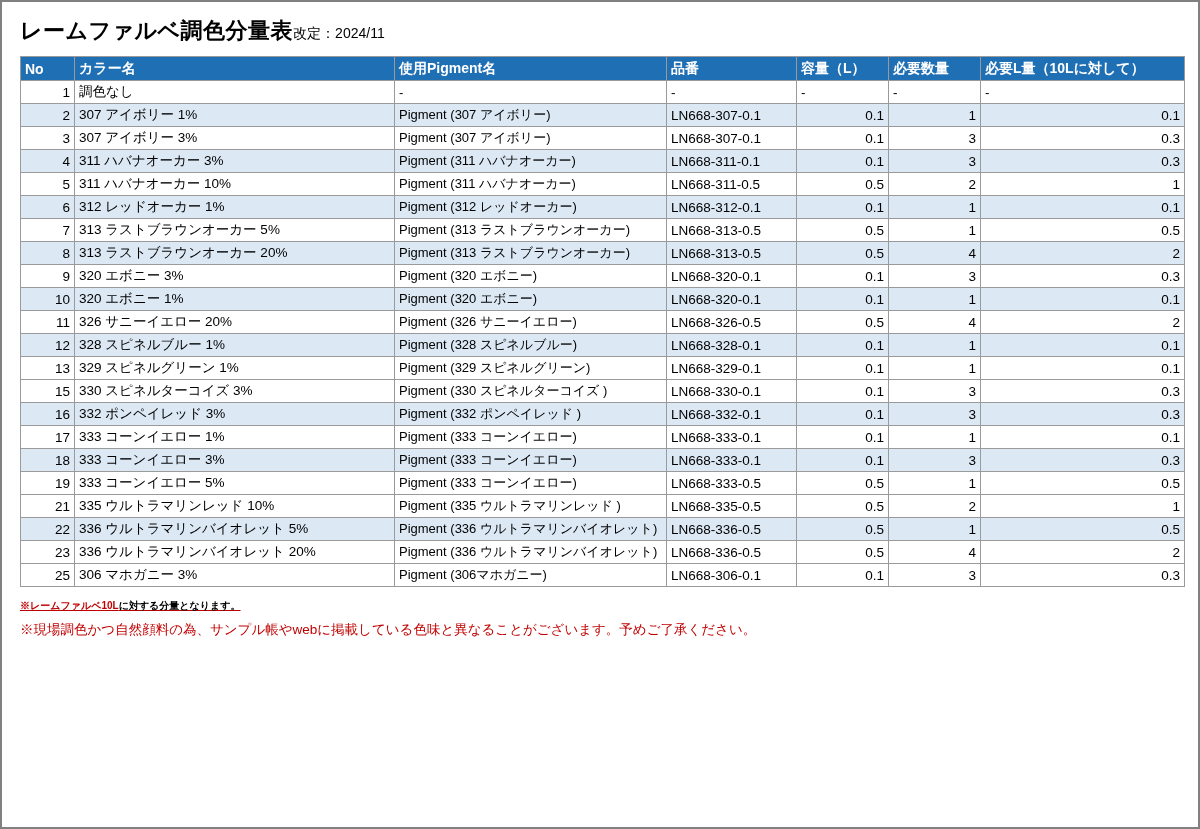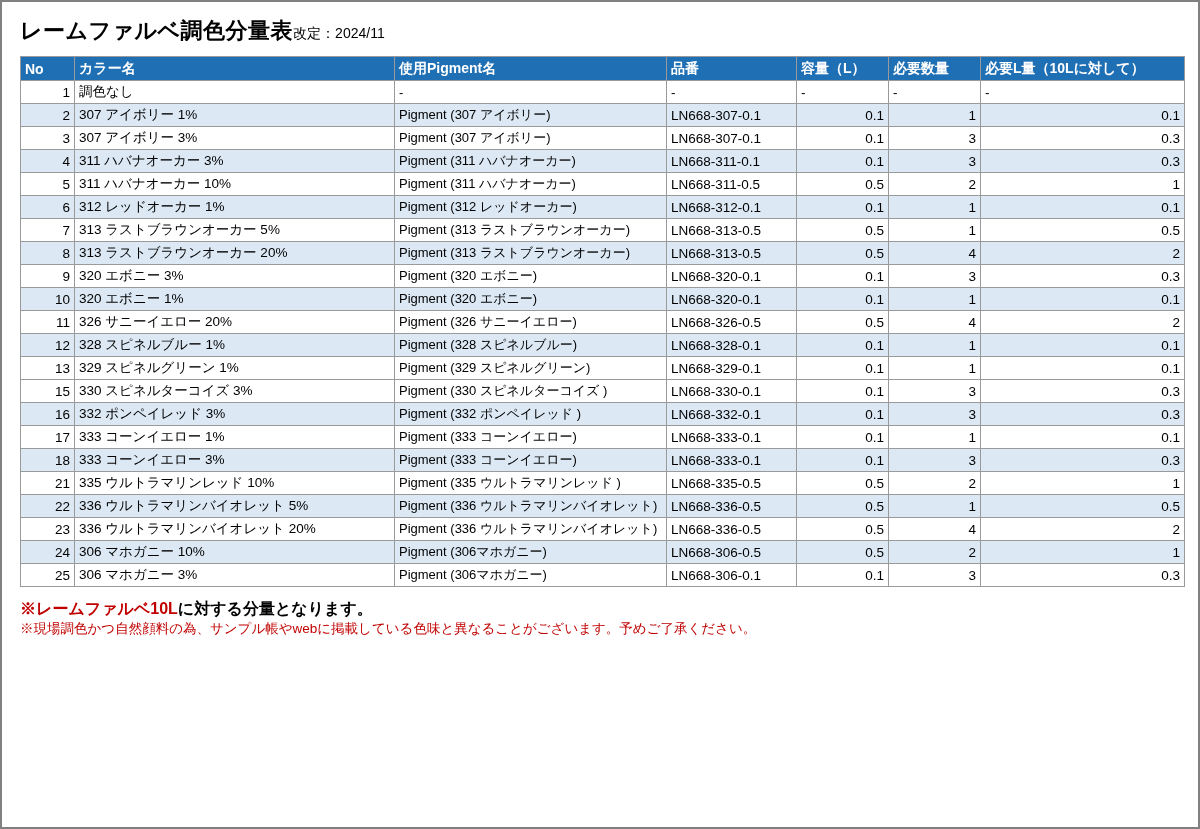--- a/index.html
+++ b/index.html
@@ -72,26 +72,28 @@
   td.num  { text-align: right; }
   td.left { text-align: left; }
 
   tbody tr.odd td  { background: #ffffff; }
   tbody tr.even td { background: #dce9f5; }
 
   .pig-cell { font-size: 13px; }
 
   .note-strong {
     margin-top: 12px;
-    font-size: 16px;
+    font-size: 10px;
     font-weight: bold;
     color: #c00000;
+    text-decoration: underline;
   }
   .note-strong .blk { color: #000000; }
   .note-sub {
+    margin-top: 8px;
     font-size: 13.5px;
     color: #c00000;
   }
 </style>
 </head>
 <body>
 
 <div class="page">
 
   <div class="header-row">
@@ -268,20 +270,29 @@
         <tr class="even">
           <td class="num">18</td>
           <td class="left">333 コーンイエロー 3%</td>
           <td class="left pig-cell">Pigment (333 コーンイエロー)</td>
           <td class="left">LN668-333-0.1</td>
           <td class="num">0.1</td>
           <td class="num">3</td>
           <td class="num">0.3</td>
         </tr>
         <tr class="odd">
+          <td class="num">19</td>
+          <td class="left">333 コーンイエロー 5%</td>
+          <td class="left pig-cell">Pigment (333 コーンイエロー)</td>
+          <td class="left">LN668-333-0.5</td>
+          <td class="num">0.5</td>
+          <td class="num">1</td>
+          <td class="num">0.5</td>
+        </tr>
+        <tr class="odd">
           <td class="num">21</td>
           <td class="left">335 ウルトラマリンレッド 10%</td>
           <td class="left pig-cell">Pigment (335 ウルトラマリンレッド )</td>
           <td class="left">LN668-335-0.5</td>
           <td class="num">0.5</td>
           <td class="num">2</td>
           <td class="num">1</td>
         </tr>
         <tr class="even">
           <td class="num">22</td>
@@ -294,29 +305,20 @@
         </tr>
         <tr class="odd">
           <td class="num">23</td>
           <td class="left">336 ウルトラマリンバイオレット 20%</td>
           <td class="left pig-cell">Pigment (336 ウルトラマリンバイオレット)</td>
           <td class="left">LN668-336-0.5</td>
           <td class="num">0.5</td>
           <td class="num">4</td>
           <td class="num">2</td>
         </tr>
-        <tr class="even">
-          <td class="num">24</td>
-          <td class="left">306 マホガニー 10%</td>
-          <td class="left pig-cell">Pigment (306マホガニー)</td>
-          <td class="left">LN668-306-0.5</td>
-          <td class="num">0.5</td>
-          <td class="num">2</td>
-          <td class="num">1</td>
-        </tr>
         <tr class="odd">
           <td class="num">25</td>
           <td class="left">306 マホガニー 3%</td>
           <td class="left pig-cell">Pigment (306マホガニー)</td>
           <td class="left">LN668-306-0.1</td>
           <td class="num">0.1</td>
           <td class="num">3</td>
           <td class="num">0.3</td>
         </tr>
       </tbody>

